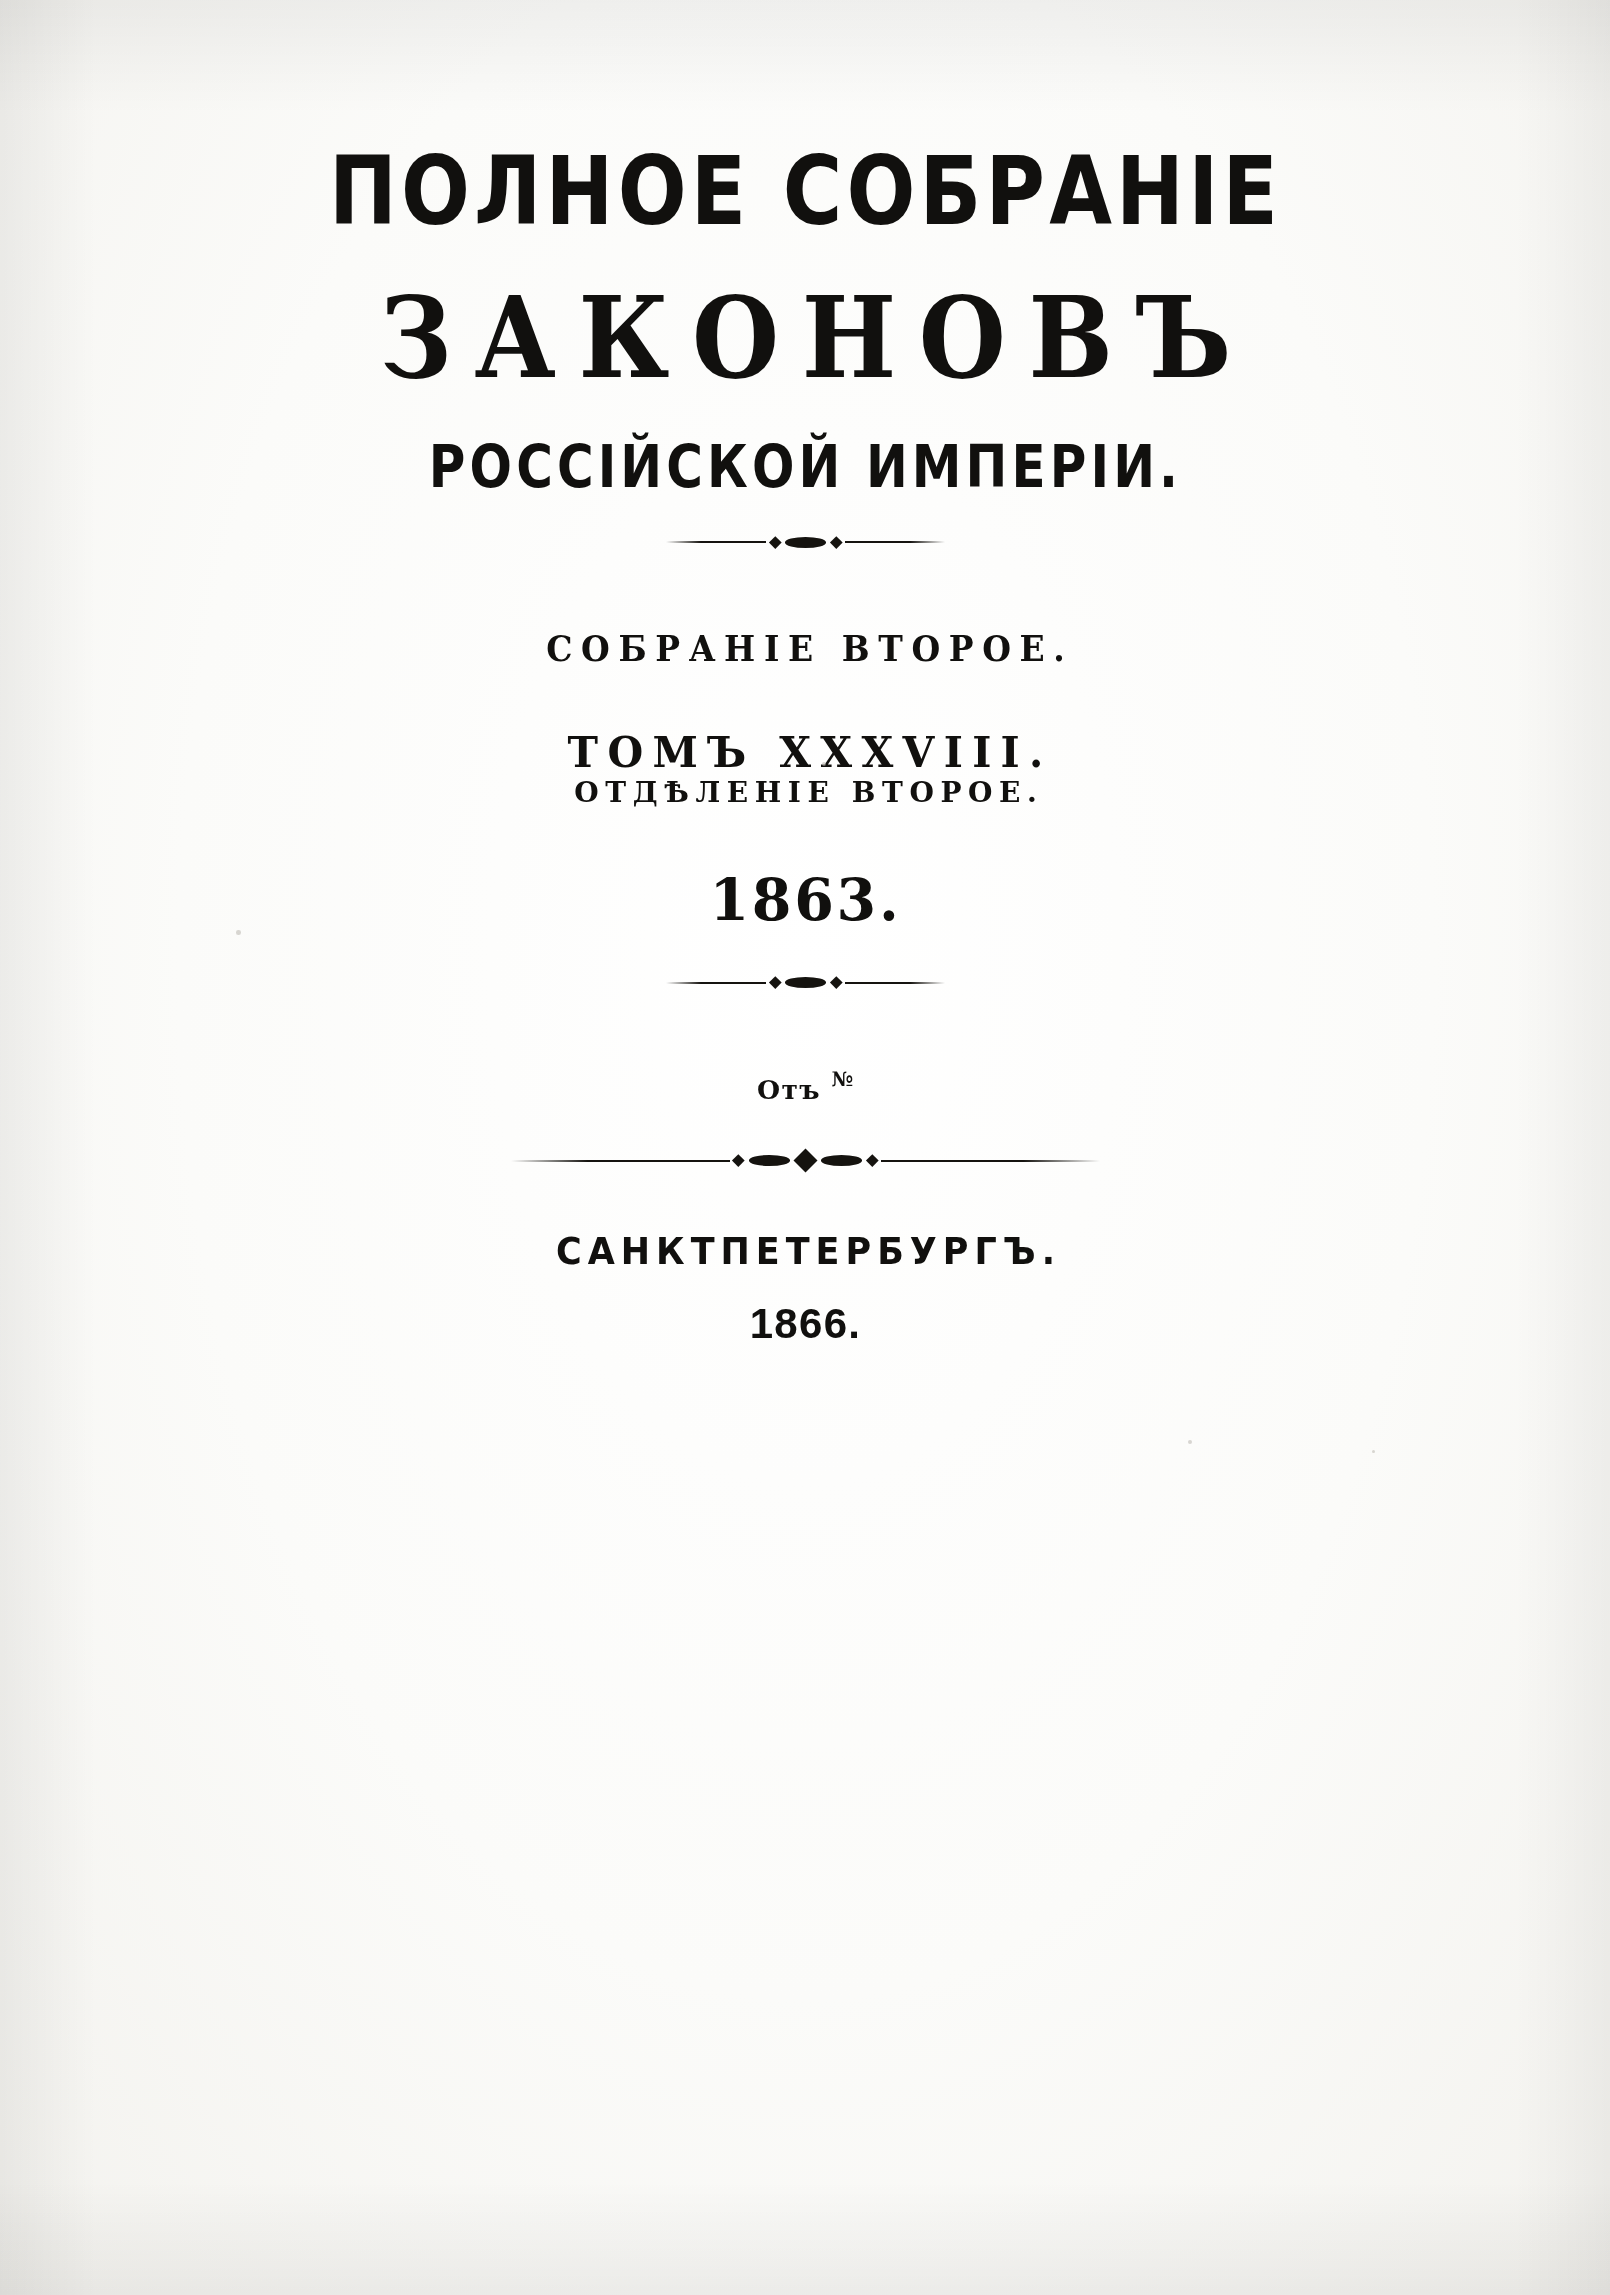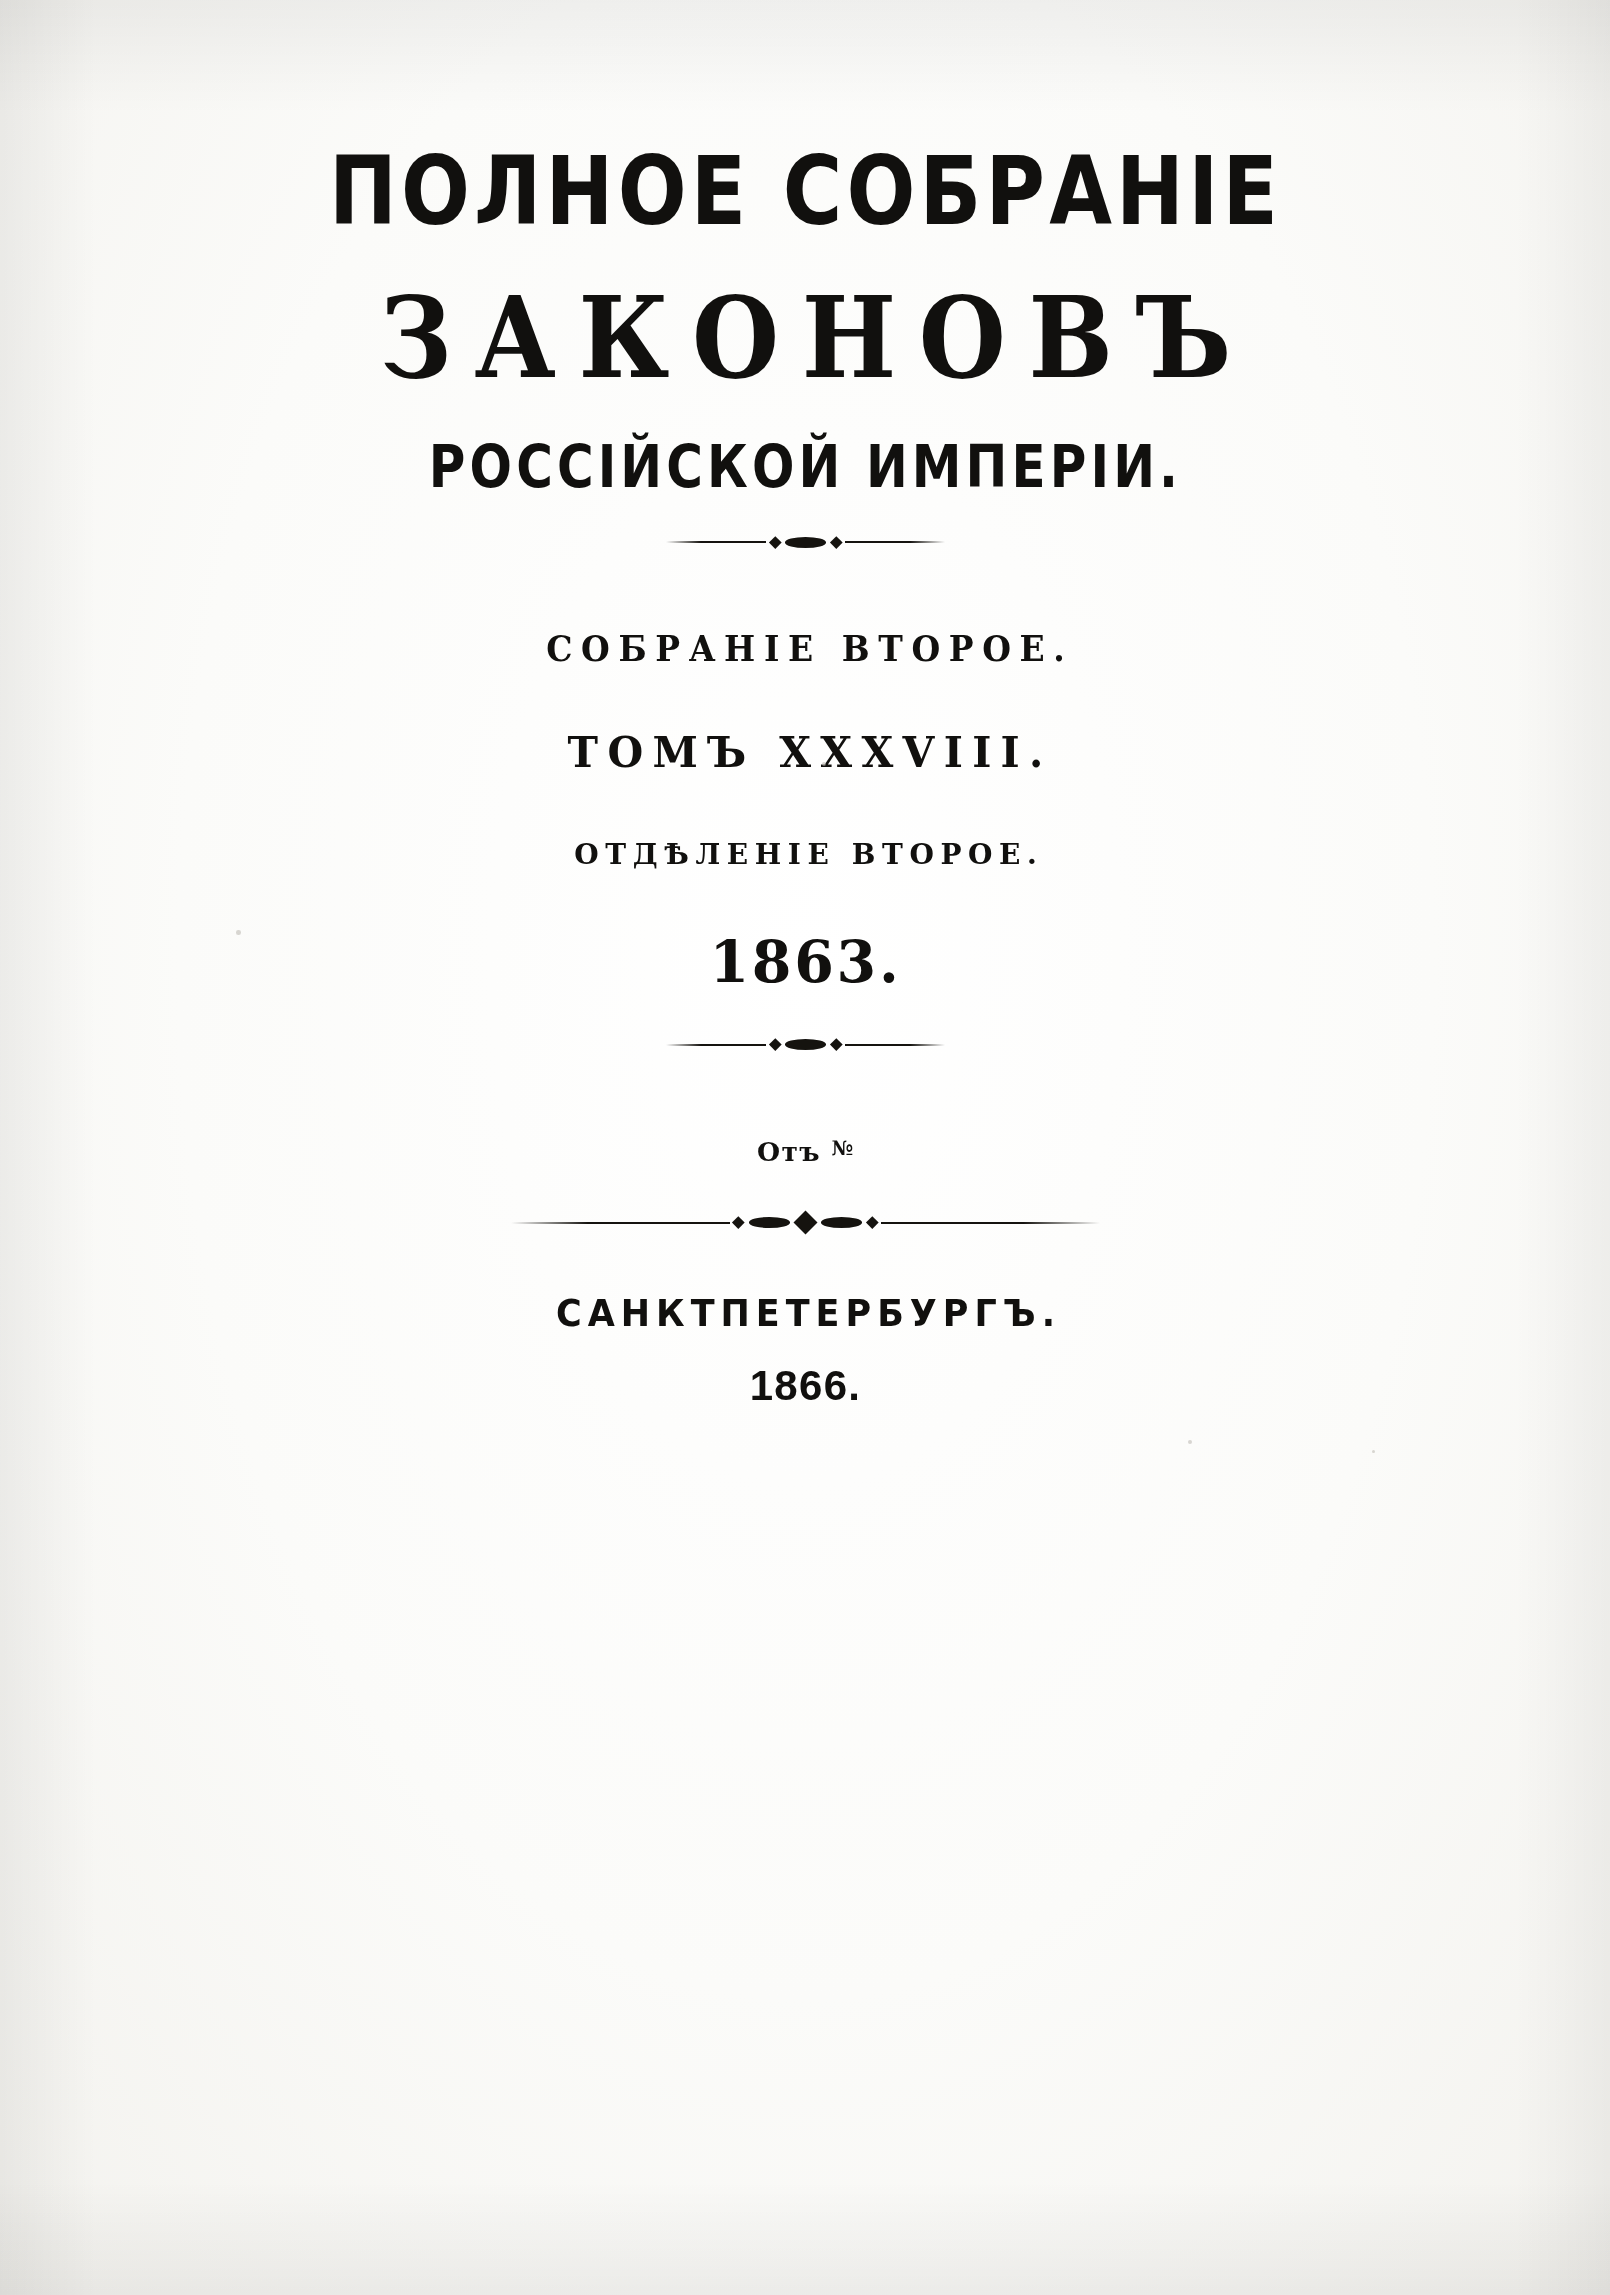--- a/index.html
+++ b/index.html
@@ -139,21 +139,20 @@
     margin-top: 60px;
     font-family: "DejaVu Serif", serif;
     font-weight: 700;
     font-size: 41px;
     letter-spacing: 9.3px;
     text-indent: 9.3px;
     transform: scaleY(1.05);
   }
 
   .section {
-    margin-top: 62px;
     font-family: "DejaVu Serif", serif;
     font-weight: 700;
     font-size: 28px;
     letter-spacing: 6.6px;
     text-indent: 6.6px;
   }
 
   .year {
     margin-top: 57px;
     font-family: "DejaVu Serif", serif;
@@ -162,21 +161,21 @@
     letter-spacing: 2.7px;
   }
 
   .numbers {
     margin-top: 78px;
     font-family: "DejaVu Serif", serif;
     font-weight: 700;
     font-size: 29px;
     letter-spacing: 0.7px;
     display: flex;
-    align-items: flex-end;
+    align-items: flex-start;
     justify-content: center;
     gap: 10.6px;
   }
   .numbers .ot {
     font-size: 26.5px;
     font-weight: 700;
     letter-spacing: 1.3px;
   }
   .numbers .no {
     font-size: 20px;

